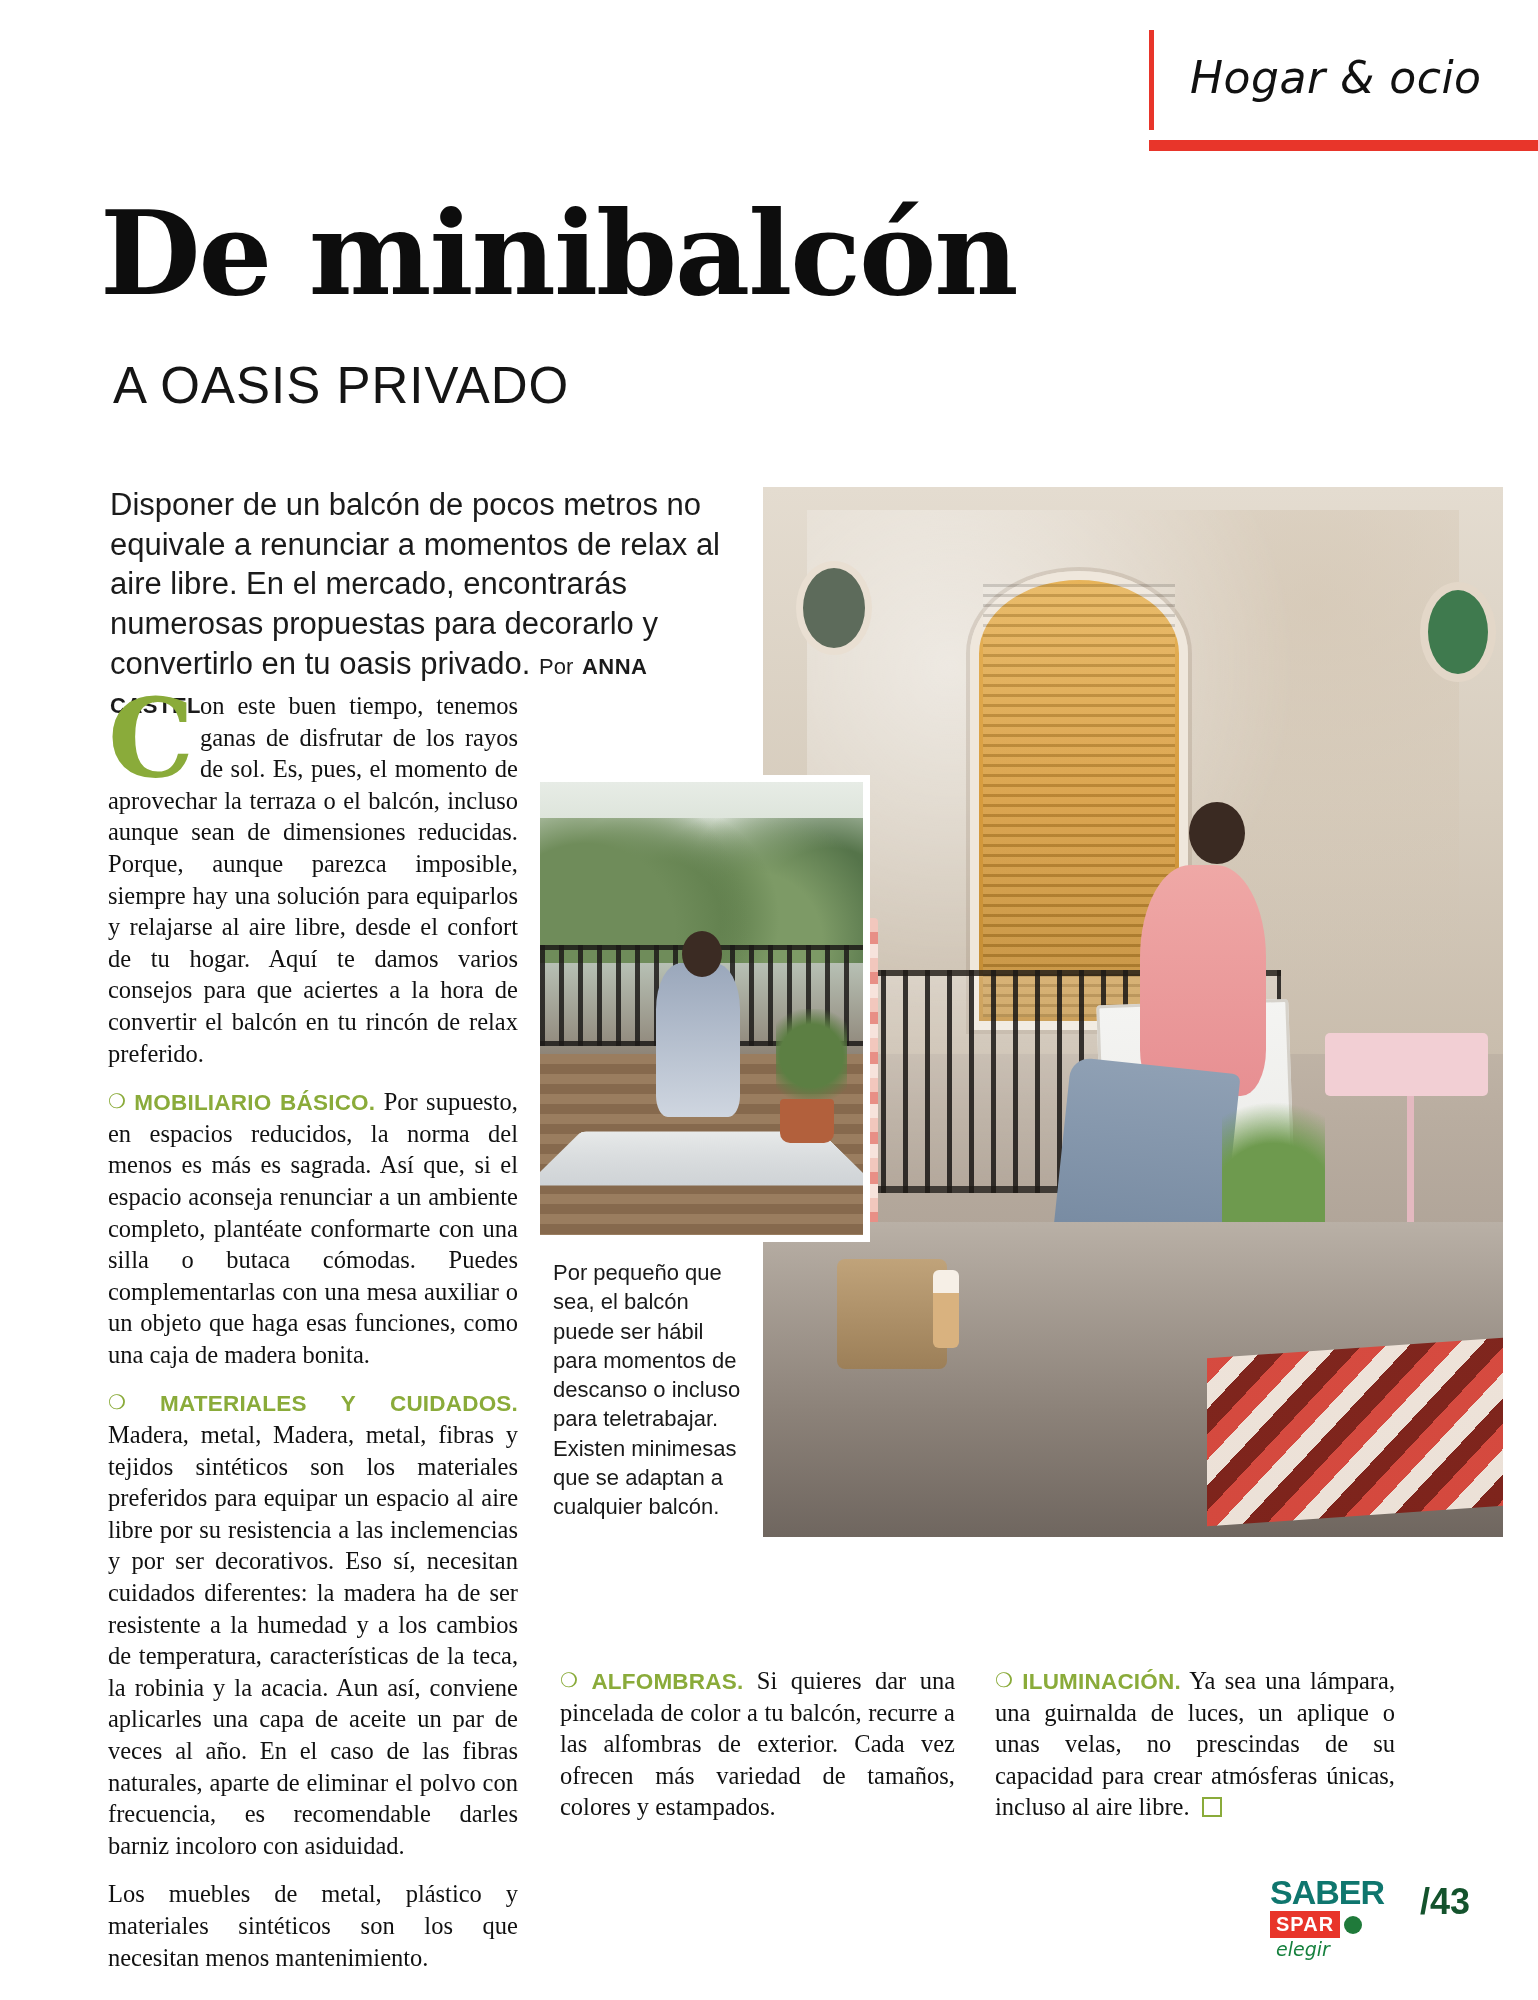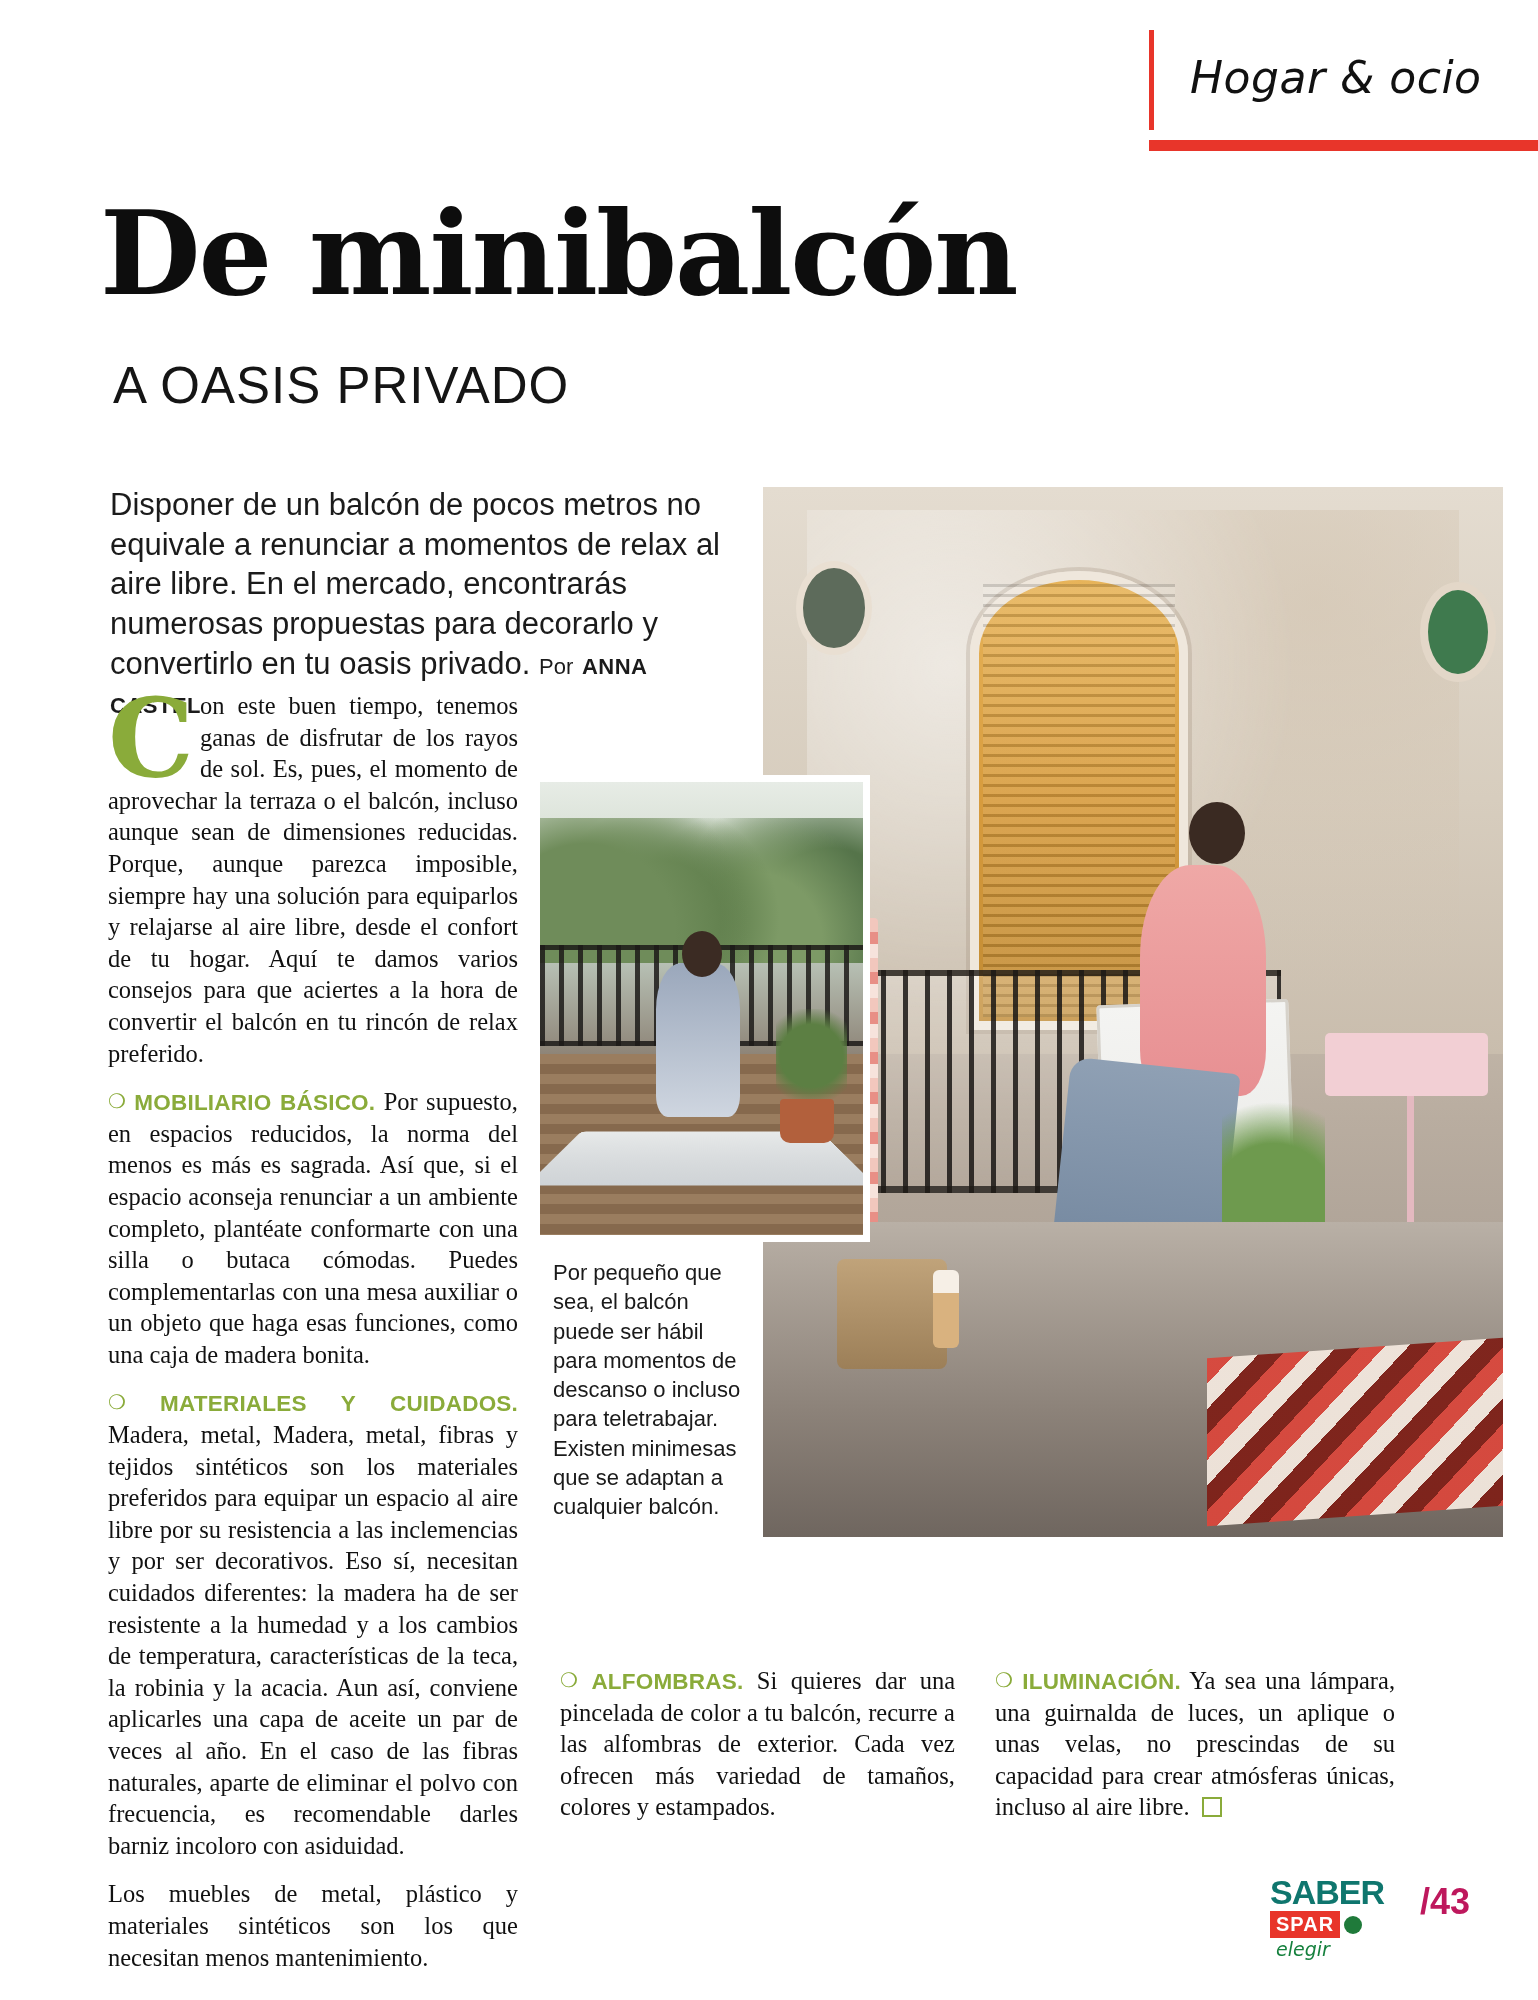--- a/index.html
+++ b/index.html
@@ -480,21 +480,21 @@
     color: #15803d;
     margin-left: 6px;
   }
   .folio {
     position: absolute;
     left: 150px;
     top: 6px;
     font-family: "Liberation Sans", sans-serif;
     font-weight: 700;
     font-size: 36px;
-    color: #be185d;
+    color: #14532d;
   }
 </style>
 </head>
 <body>
 
 <div class="page">
 
   <div class="section-tag">
     <div class="vrule"></div>
     <div class="label">Hogar &amp; ocio</div>

